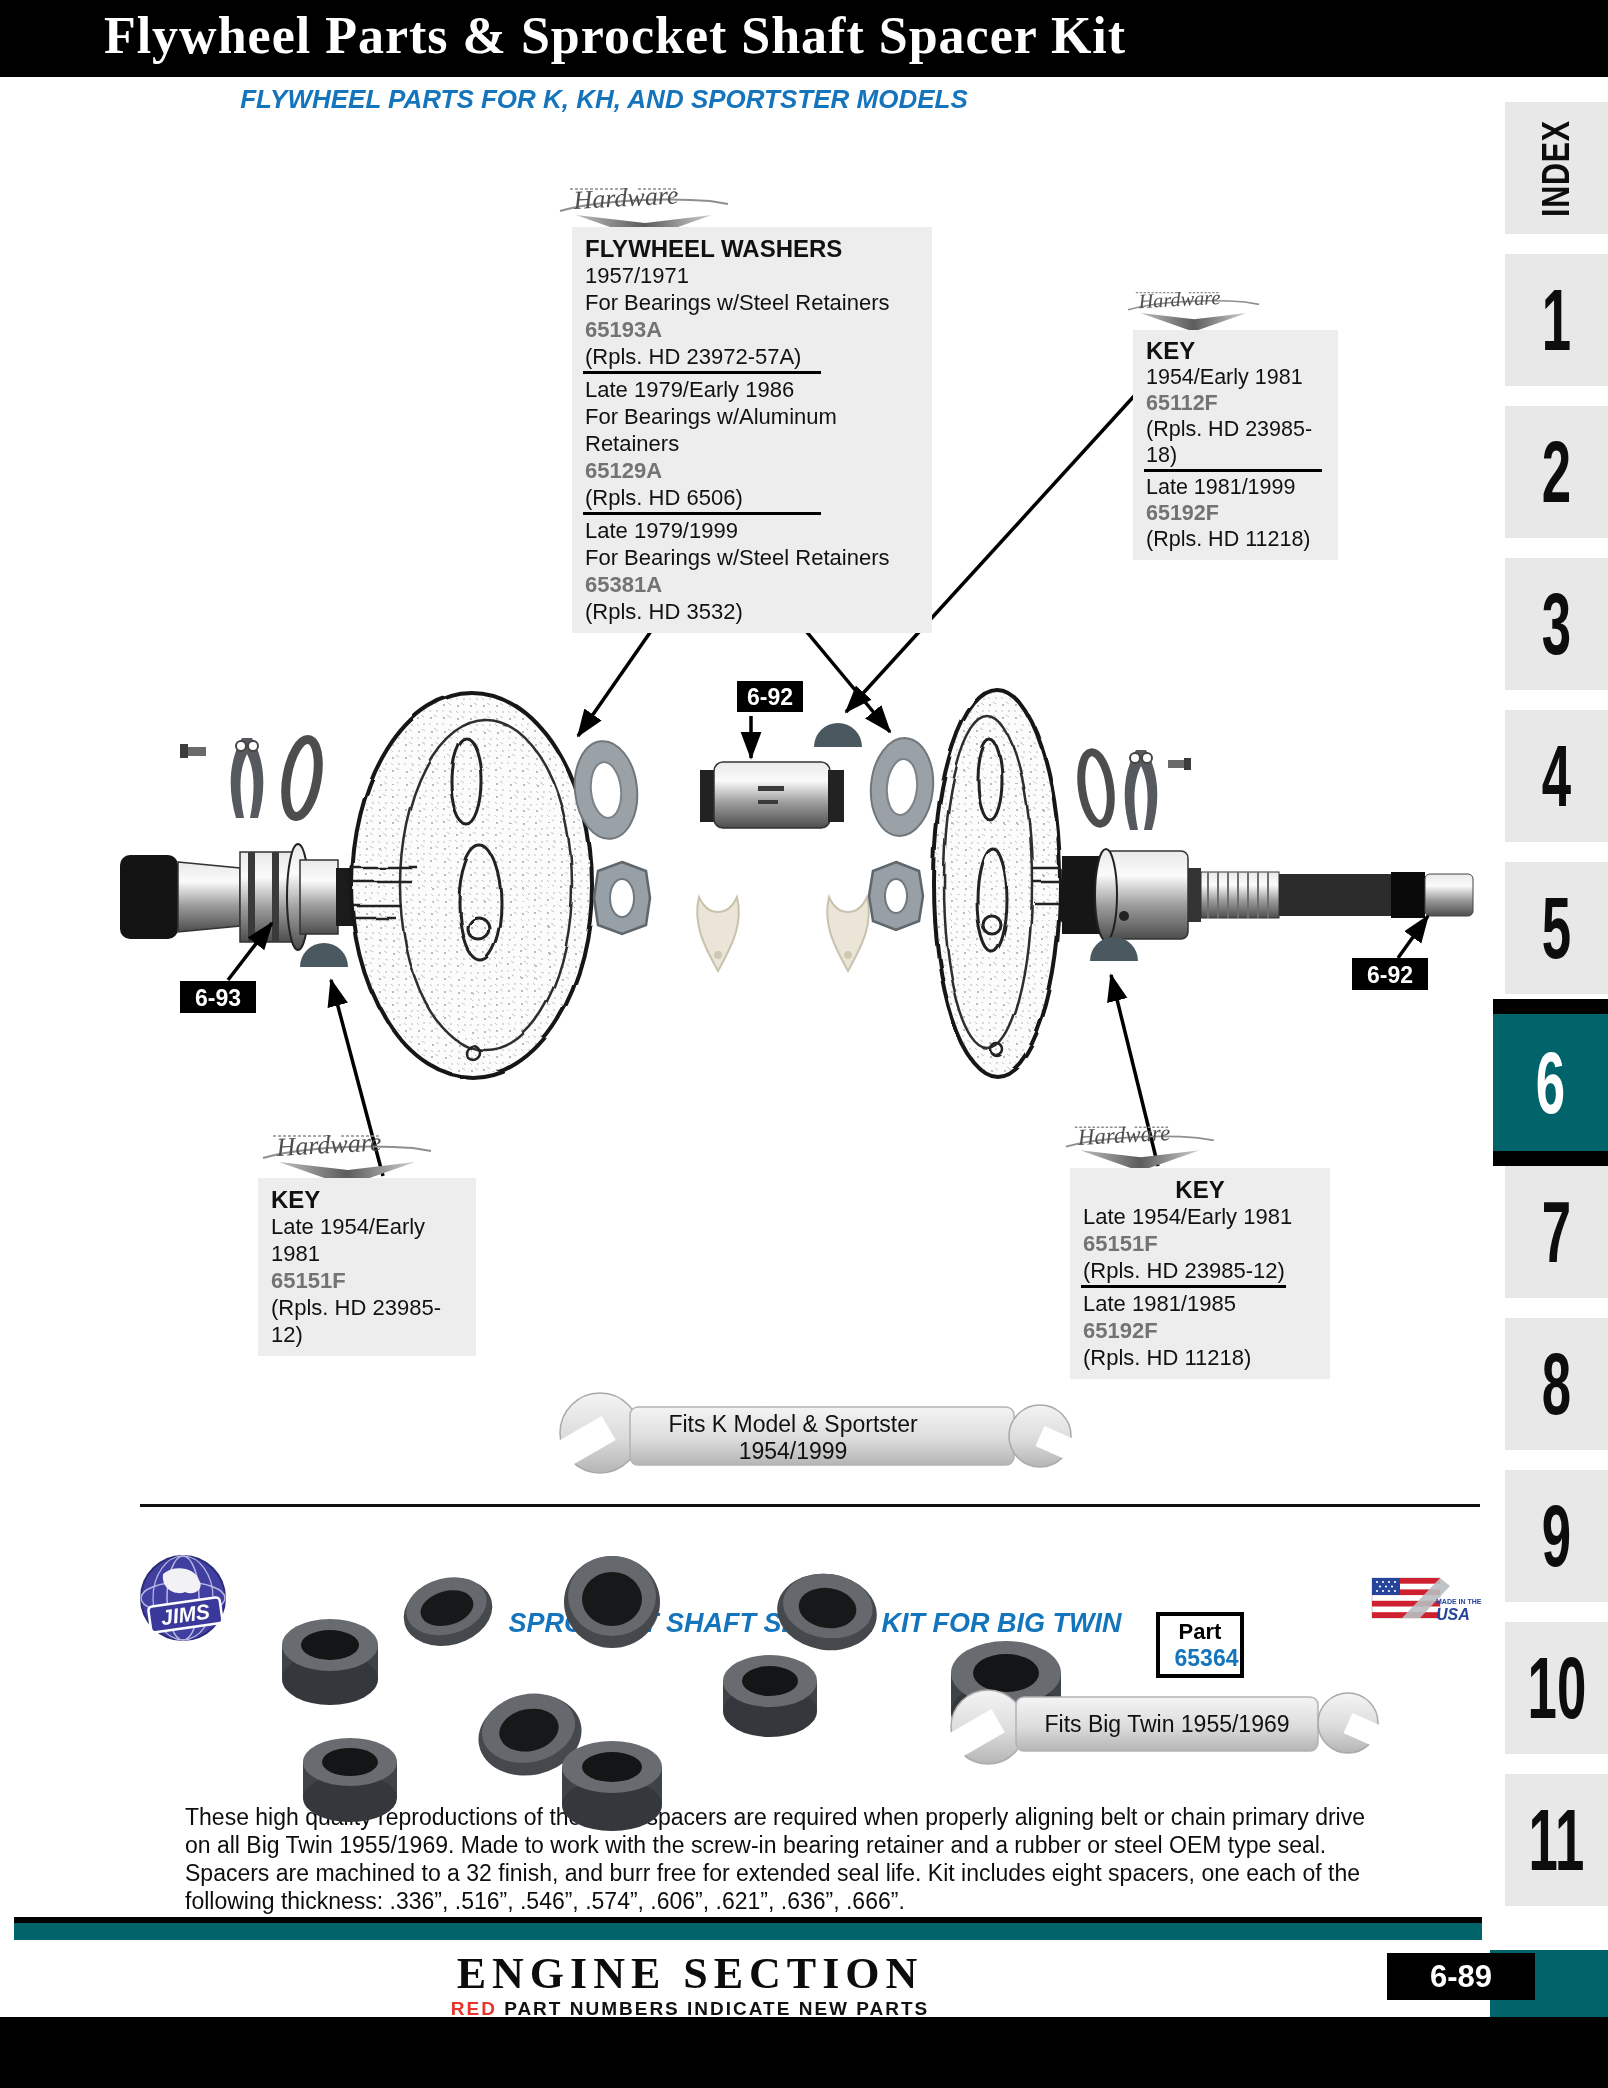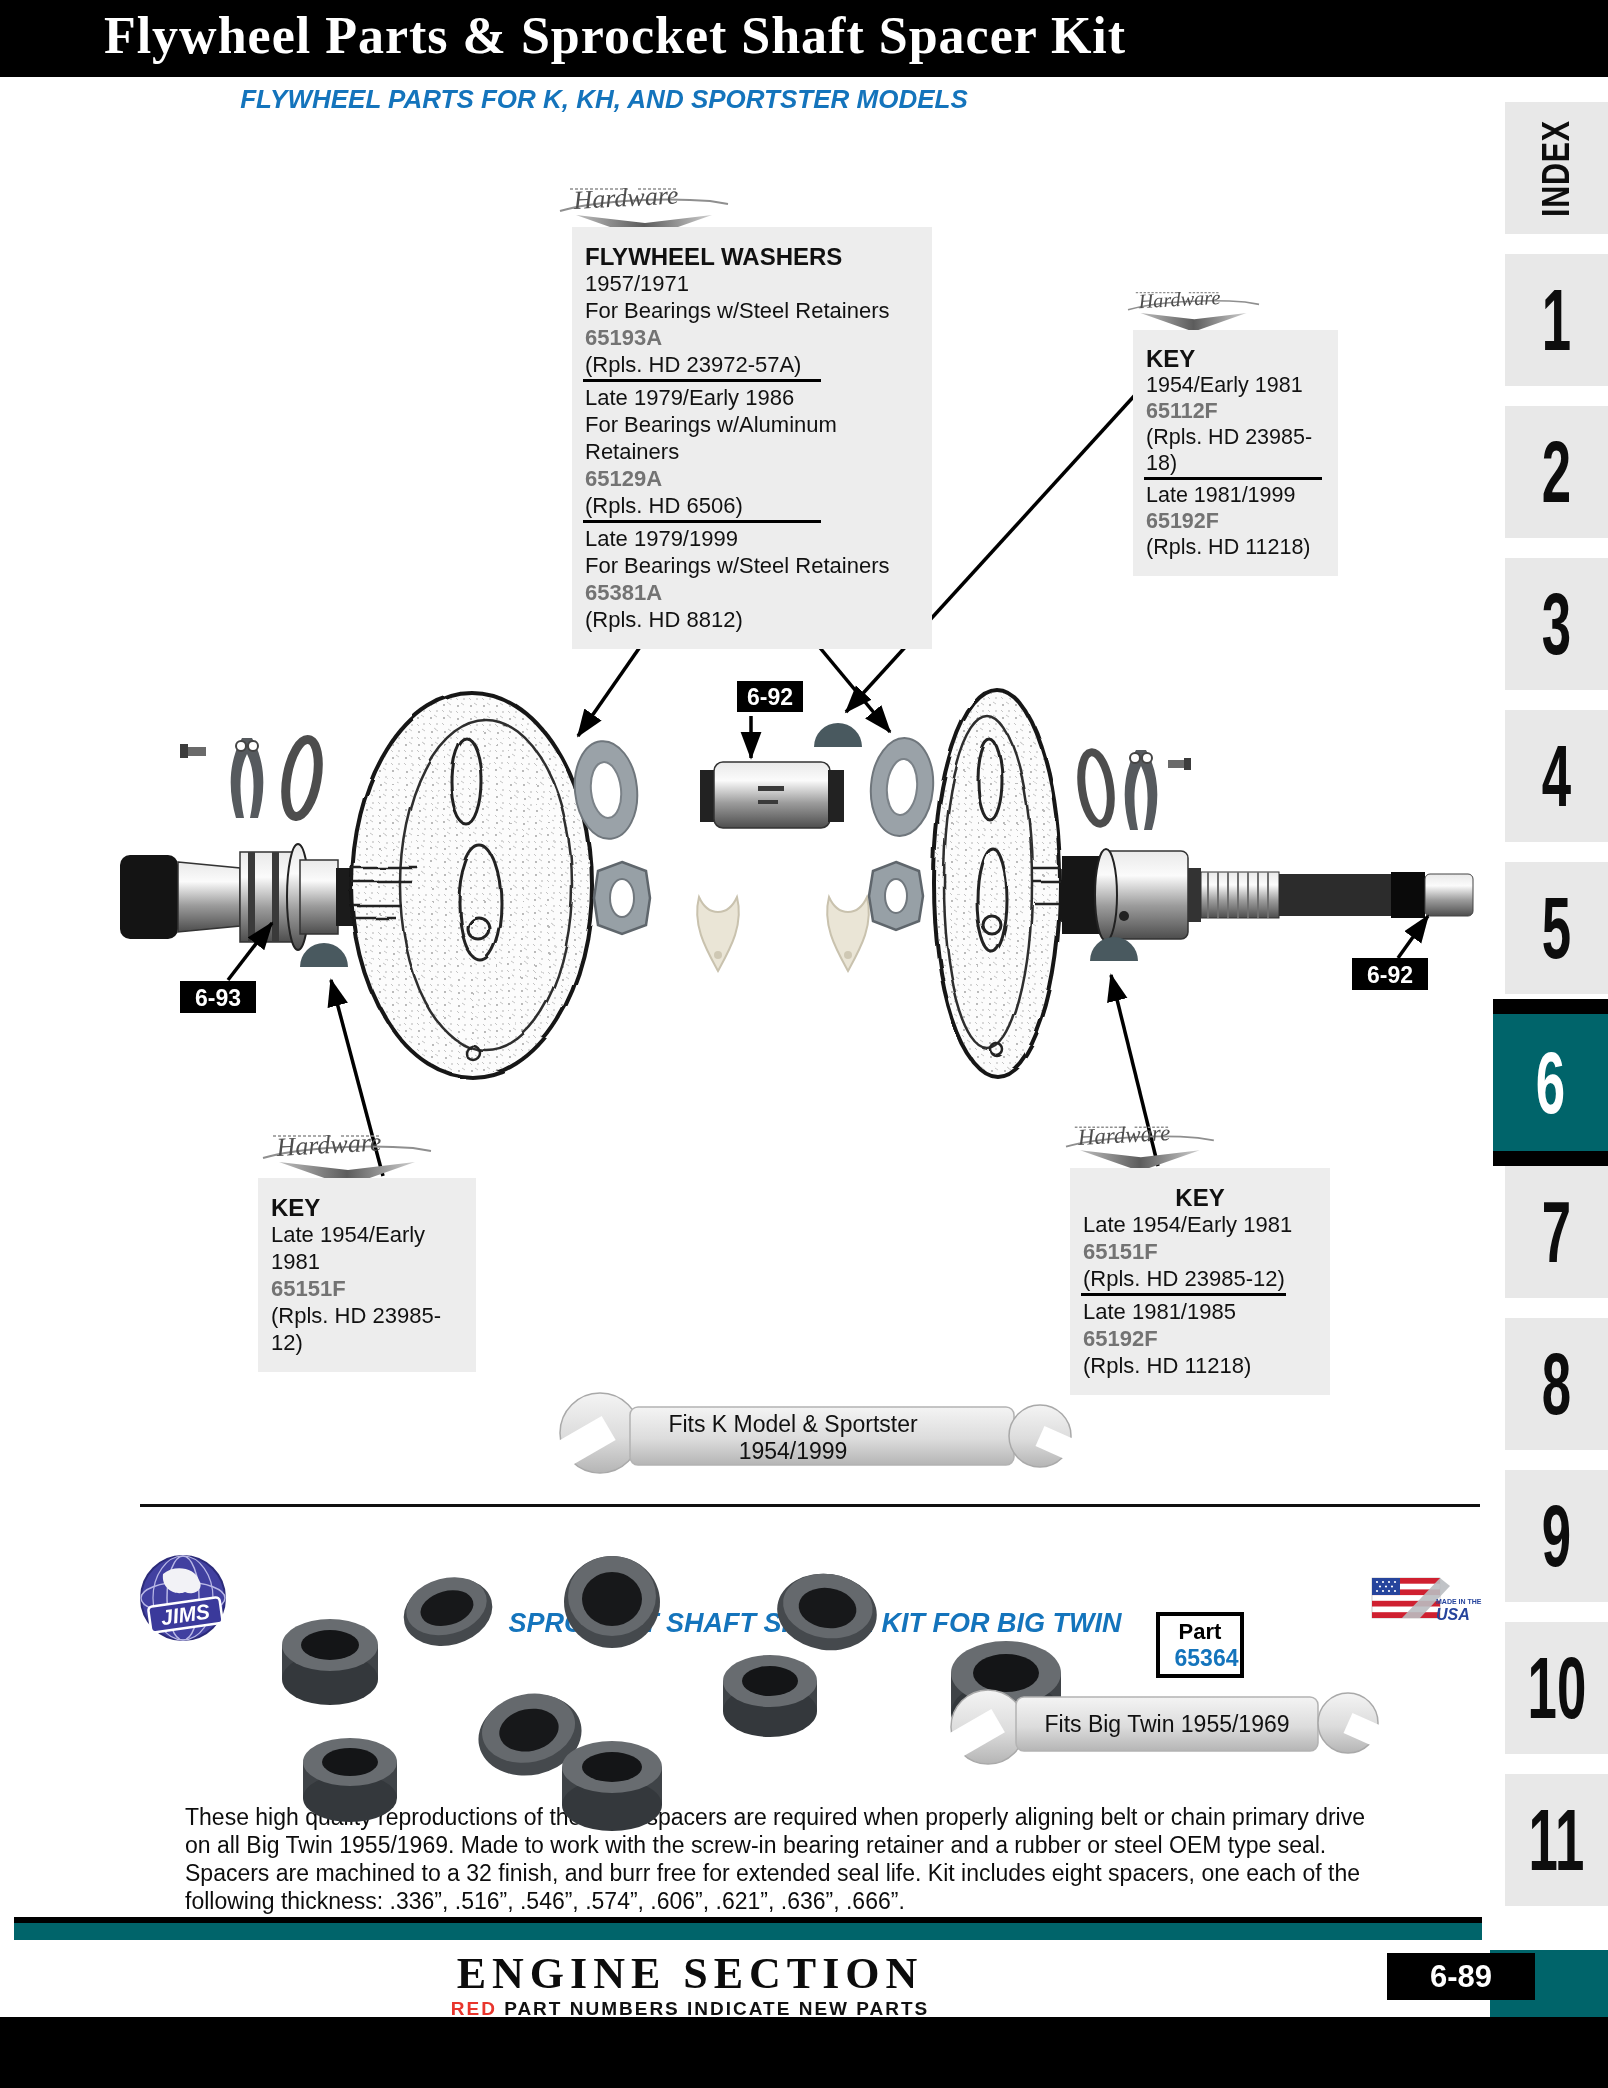--- a/index.html
+++ b/index.html
@@ -7,21 +7,21 @@
         font-family:"Liberation Sans",sans-serif;}
   .abs{position:absolute;}
   
   #band-top{left:0;top:0;width:1608px;height:77px;background:#000;}
   #band-bottom{left:0;top:2017px;width:1608px;height:71px;background:#000;}
   #main-title{left:45px;top:6px;width:1140px;text-align:center;color:#fff;
       font-family:"Liberation Serif",serif;font-weight:bold;font-size:52px;letter-spacing:1px;}
   #subtitle{left:104px;top:84px;width:1000px;text-align:center;color:#1474bc;
       font-weight:bold;font-style:italic;font-size:26px;}
   
-  .txtbox{background:#ededed;font-size:22px;line-height:27px;color:#111;padding:16px 13px;box-sizing:border-box;z-index:3;}
+  .txtbox{background:#ededed;font-size:22px;line-height:27px;color:#111;padding:8px 13px;box-sizing:border-box;z-index:3;}
   .bt{font-weight:bold;font-size:24px;}
   .bp{color:#737373;font-weight:bold;}
   .rule{height:0;border-bottom:3px solid #000;margin:1px 0 2px -2px;}
   #box-washers{left:572px;top:227px;width:360px;}
   #box-washers .rule{width:238px;}
   #box-key-tr{left:1133px;top:330px;width:205px;font-size:21.5px;line-height:26px;}
   #box-key-tr .rule{width:178px;}
   #box-key-bl{left:258px;top:1178px;width:218px;}
   #box-key-br{left:1070px;top:1168px;width:260px;}
   #box-key-br .bt{text-align:center;}
@@ -376,21 +376,21 @@
     <div>(Rpls. HD 23972-57A)</div>
     <div class="rule"></div>
     <div>Late 1979/Early 1986</div>
     <div>For Bearings w/Aluminum Retainers</div>
     <div class="bp">65129A</div>
     <div>(Rpls. HD 6506)</div>
     <div class="rule"></div>
     <div>Late 1979/1999</div>
     <div>For Bearings w/Steel Retainers</div>
     <div class="bp">65381A</div>
-    <div>(Rpls. HD 8812)</div>
+    <div>(Rpls. HD 3532)</div>
   </div>
 
   <div class="abs txtbox" id="box-key-tr">
     <div class="bt">KEY</div>
     <div>1954/Early 1981</div>
     <div class="bp">65112F</div>
     <div>(Rpls. HD 23985-18)</div>
     <div class="rule"></div>
     <div>Late 1981/1999</div>
     <div class="bp">65192F</div>

